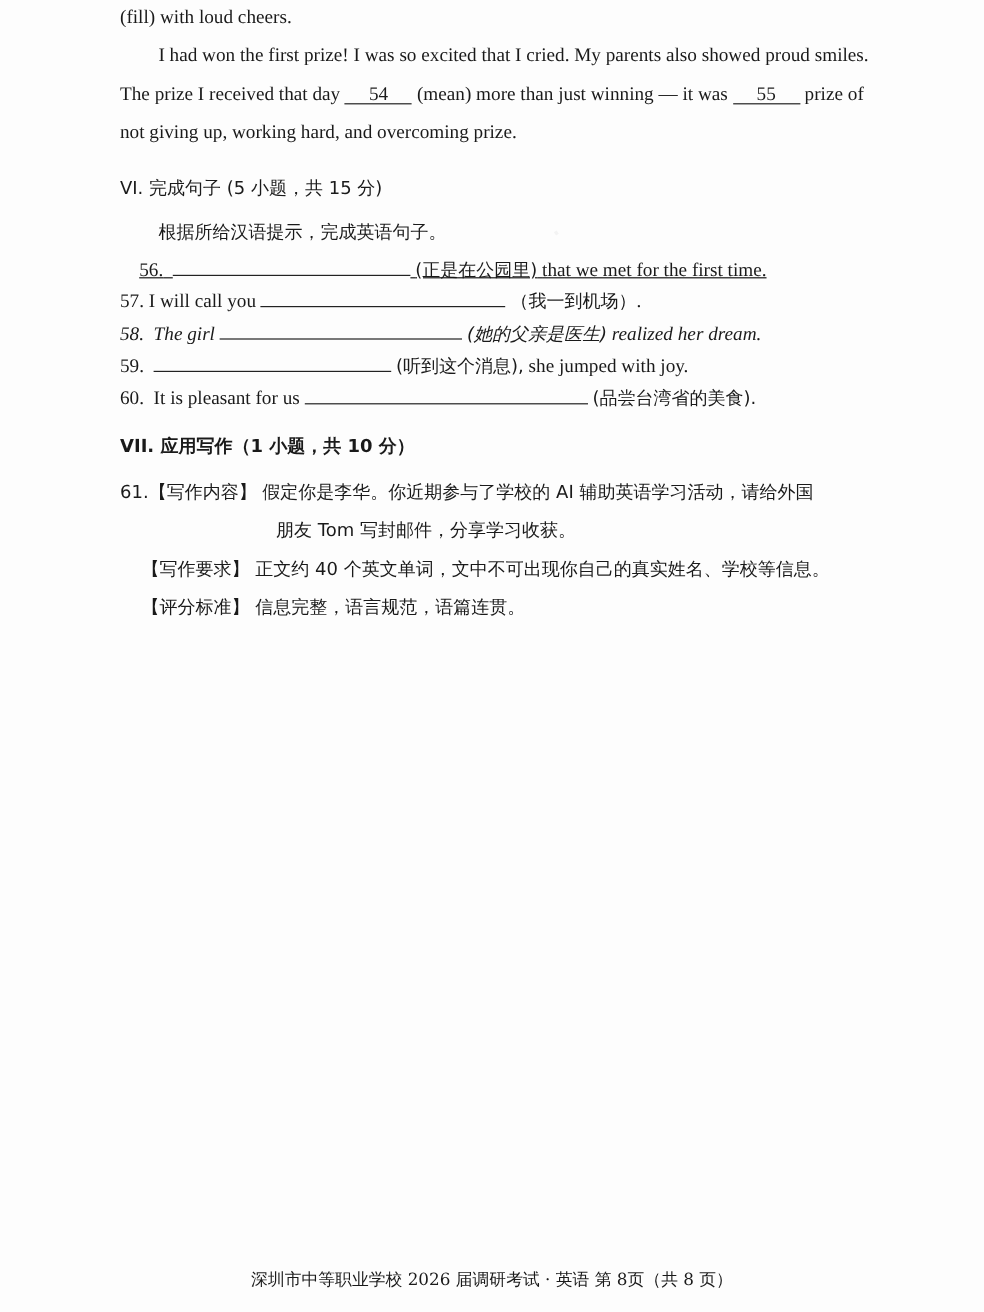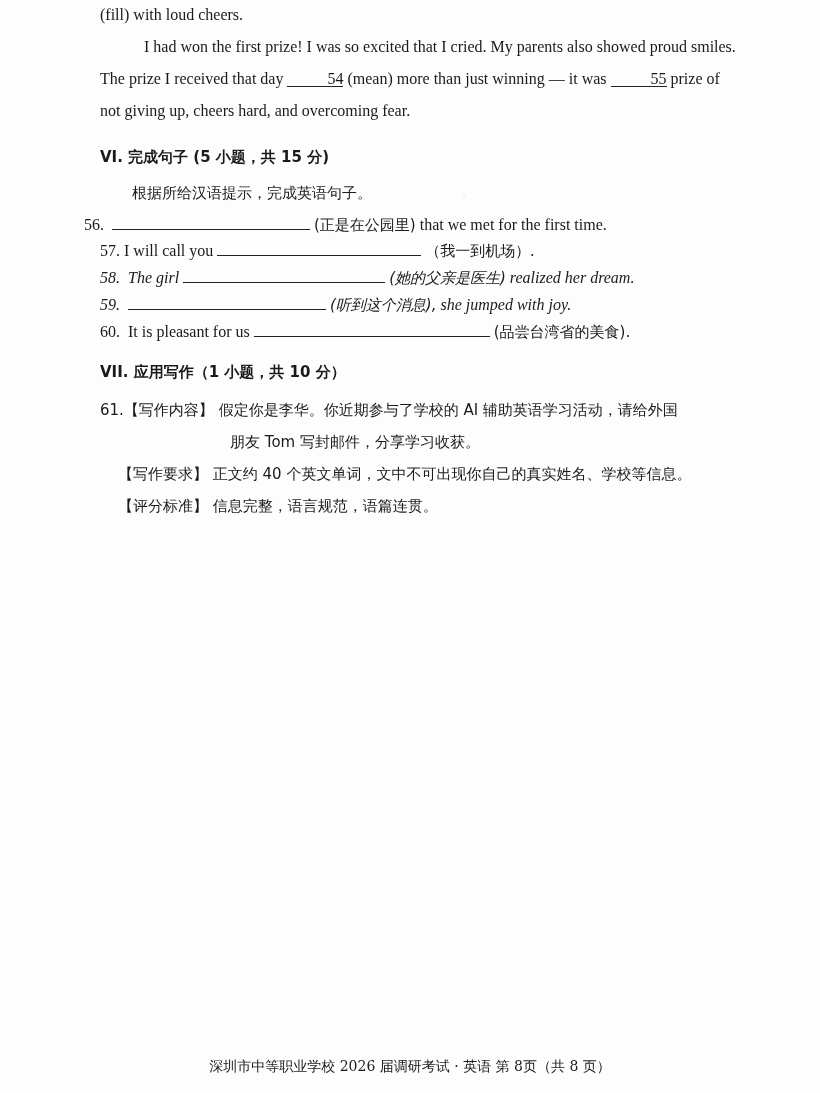--- a/index.html
+++ b/index.html
@@ -1,69 +1,69 @@
 <!DOCTYPE html>
 <html><head>
 <meta charset="utf-8">
 <style>
   html, body { margin: 0; padding: 0; }
   body {
     width: 820px; height: 1093px; background: #fdfdfd; position: relative; overflow: hidden;
     font-family: "Liberation Serif", "DejaVu Serif", serif; color: #1a1a1a;
   }
   .line { position: absolute; white-space: nowrap; font-size: 16px; line-height: 20px; margin-left: 32px; }
-  .blank { display: inline-block; border-bottom: 1.2px solid #222; text-align: right; height: 17px; vertical-align: baseline; }
+  .blank { display: inline-block; border-bottom: 1.2px solid #222; text-align: center; height: 17px; vertical-align: baseline; }
   .blank span { font-size: 16px; }
   .heading { font-weight: bold; font-size: 16px; }
   .cn { font-family: "DejaVu Sans", sans-serif; font-size: 15px; }
   .footer { position: absolute; left: 0; right: 0; top: 1058px; text-align: center; font-size: 14px; font-family: "DejaVu Serif", serif; }
   .watermark {
     position: absolute; color: rgba(200,200,200,0.18); font-size: 26px; transform: rotate(-35deg);
     font-family: "DejaVu Sans", sans-serif; pointer-events: none;
   }
 </style>
 </head>
 <body>
 
 <div class="watermark" style="left:460px;top:180px;">·</div>
 
 <div class="line" style="left:68px;top:5px;">(fill) with loud cheers.</div>
-<div class="line" style="left:112px;top:37px;">I had won the first prize! I was so excited that I cried. My parents also showed proud smiles.</div>
+<div class="line" style="left:100px;top:37px;">I had won the first prize! I was so excited that I cried. My parents also showed proud smiles.</div>
 <div class="line" style="left:68px;top:69px;">
   <span>The prize I received that day</span>
   <span class="blank" style="width:56px;"><span>54</span></span>
   <span>(mean) more than just winning — it was</span>
   <span class="blank" style="width:56px;"><span>55</span></span>
   <span>prize of</span>
 </div>
-<div class="line" style="left:68px;top:101px;">not giving up, cheers hard, and overcoming fear.</div>
+<div class="line" style="left:68px;top:101px;">not giving up, working hard, and overcoming prize.</div>
 
-<div class="line heading cn" style="left:68px;top:147px;font-weight:bold;">VI.  完成句子 (5 小题，共 15 分)</div>
+<div class="line heading cn" style="left:68px;top:147px;font-weight:normal;">VI.  完成句子 (5 小题，共 15 分)</div>
 <div class="line cn" style="left:100px;top:183px;text-align:center;">根据所给汉语提示，完成英语句子。</div>
 
-<div class="line" style="left:52px;top:212px;">
+<div class="line" style="left:84px;top:212px;text-decoration:underline;">
   <span>56.</span>&nbsp;
   <span class="blank" style="width:198px;"></span>
   <span class="cn">(正是在公园里)</span>
   <span>that we met for the first time.</span>
 </div>
 <div class="line" style="left:68px;top:238px;">
   <span>57.</span>
   <span>I will call you</span>
   <span class="blank" style="width:204px;"></span>
   <span class="cn">（我一到机场）</span><span>.</span>
 </div>
 <div class="line" style="left:68px;top:265px;font-style:italic;">
   <span>58.</span>&nbsp;
   <span>The girl</span>
   <span class="blank" style="width:202px;"></span>
   <span class="cn">(她的父亲是医生)</span>
   <span>realized her dream.</span>
 </div>
-<div class="line" style="left:68px;top:292px;font-style:italic;">
+<div class="line" style="left:68px;top:292px;">
   <span>59.</span>&nbsp;
   <span class="blank" style="width:198px;"></span>
   <span class="cn">(听到这个消息),</span>
   <span>she jumped with joy.</span>
 </div>
 <div class="line" style="left:68px;top:319px;">
   <span>60.</span>&nbsp;
   <span>It is pleasant for us</span>
   <span class="blank" style="width:236px;"></span>
   <span class="cn">(品尝台湾省的美食).</span>

